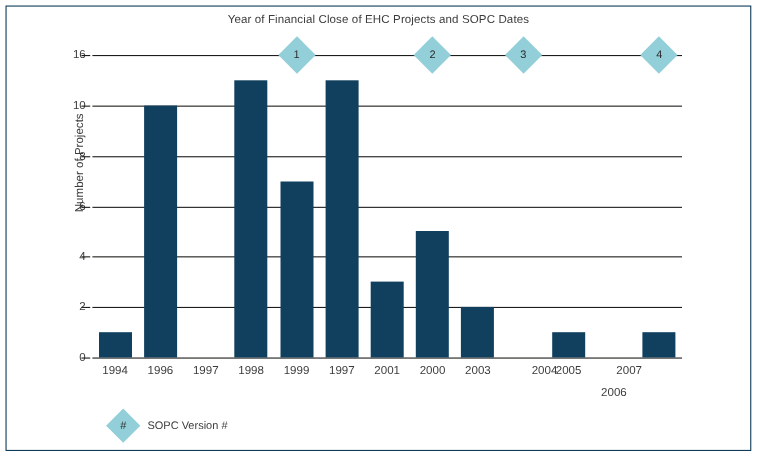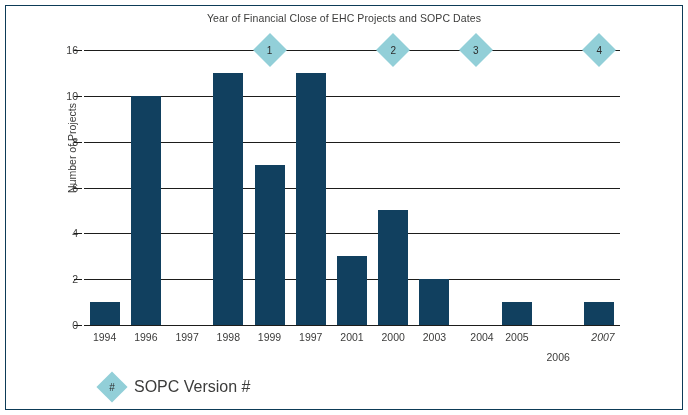--- a/index.html
+++ b/index.html
@@ -148,21 +148,21 @@
     transform: rotate(45deg);
   }
   #legend .swatch .num {
     position: absolute;
     left: 0; top: 0;
     width: 28px; height: 28px;
     display: flex; align-items: center; justify-content: center;
     font-size: 10px; color: #2b2b2b;
   }
   #legend .ltext {
-    font-size: 16px;
+    font-size: 10px;
     color: #3c3c3b;
     white-space: nowrap;
   }
 </style>
 </head>
 <body>
 
 <div id="figure">
   <div id="frame"></div>
 
@@ -203,24 +203,24 @@
   <div id="xticks-host">
       <div class="xtick" style="left: 82.6154px;">1994</div>
       <div class="xtick" style="left: 123.846px;">1996</div>
       <div class="xtick" style="left: 165.077px;">1997</div>
       <div class="xtick" style="left: 206.308px;">1998</div>
       <div class="xtick" style="left: 247.538px;">1999</div>
       <div class="xtick" style="left: 288.769px;">1997</div>
       <div class="xtick" style="left: 330px;">2001</div>
       <div class="xtick" style="left: 371.231px;">2000</div>
       <div class="xtick" style="left: 412.462px;">2003</div>
-      <div class="xtick" style="left: 460px;">2004</div>
+      <div class="xtick" style="left: 473px;">2004</div>
       <div class="xtick" style="left: 494.923px;">2005</div>
       <div class="xtick" style="left: 536.154px; margin-top: 20px;">2006</div>
-      <div class="xtick" style="left: 581px; font-style: italic;">2007</div>
+      <div class="xtick" style="left: 550px;">2007</div>
     </div>
 
 
   <div id="markers-host">
       <div class="marker" style="left: 269.538px; top: 50px;">
         <div class="dia" style="background: rgb(146, 207, 216);"></div>
         <div class="num">1</div>
       </div>
       <div class="marker" style="left: 393.231px; top: 50px;">
         <div class="dia" style="background: rgb(146, 207, 216);"></div>

